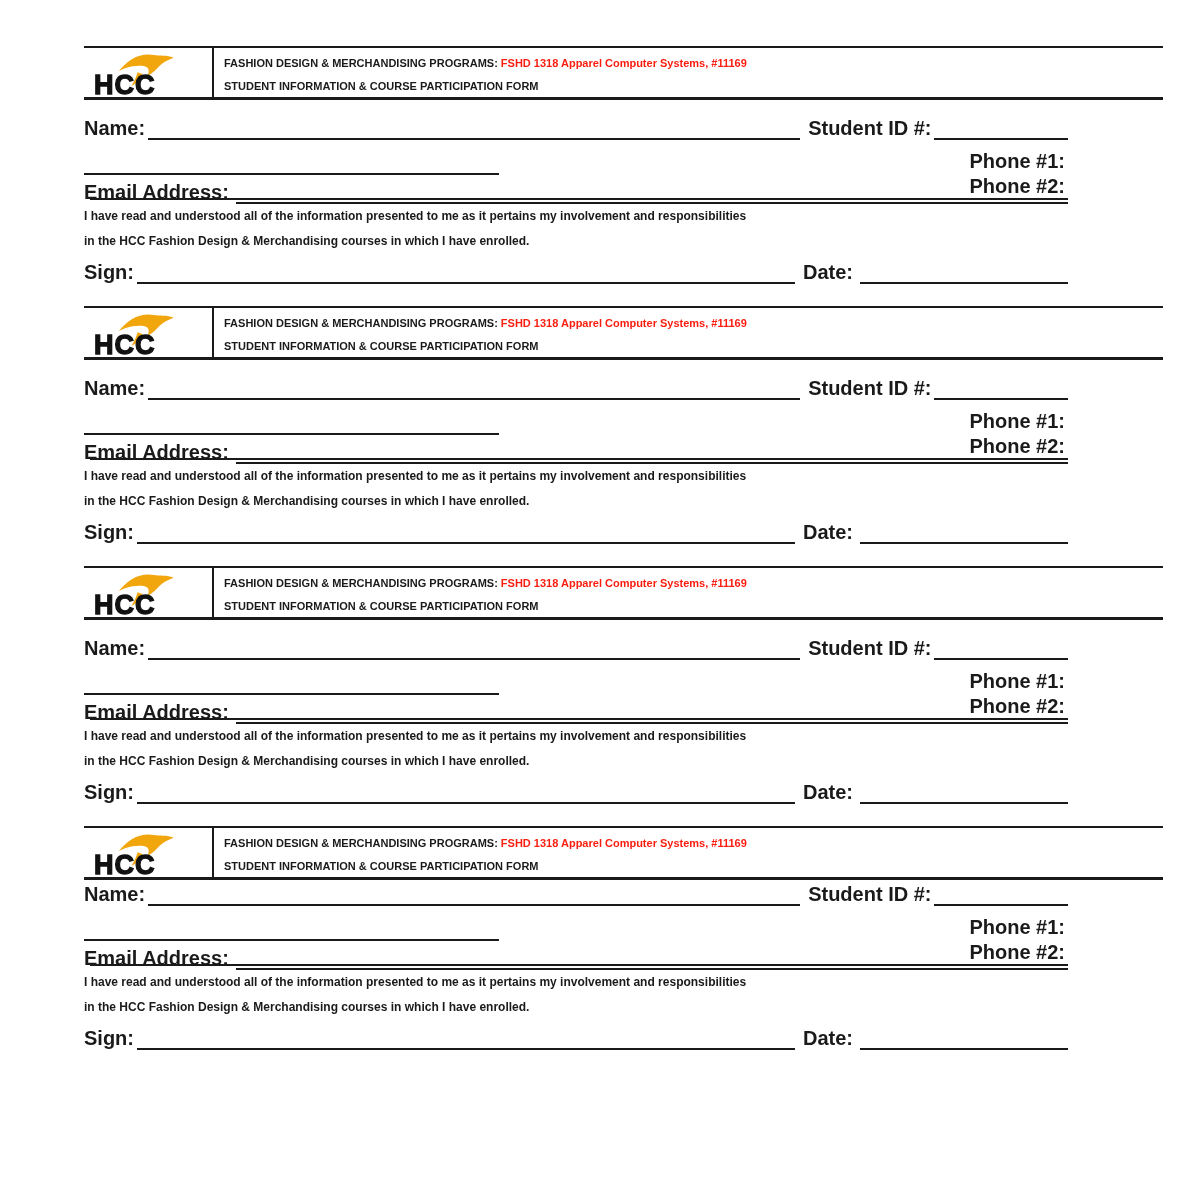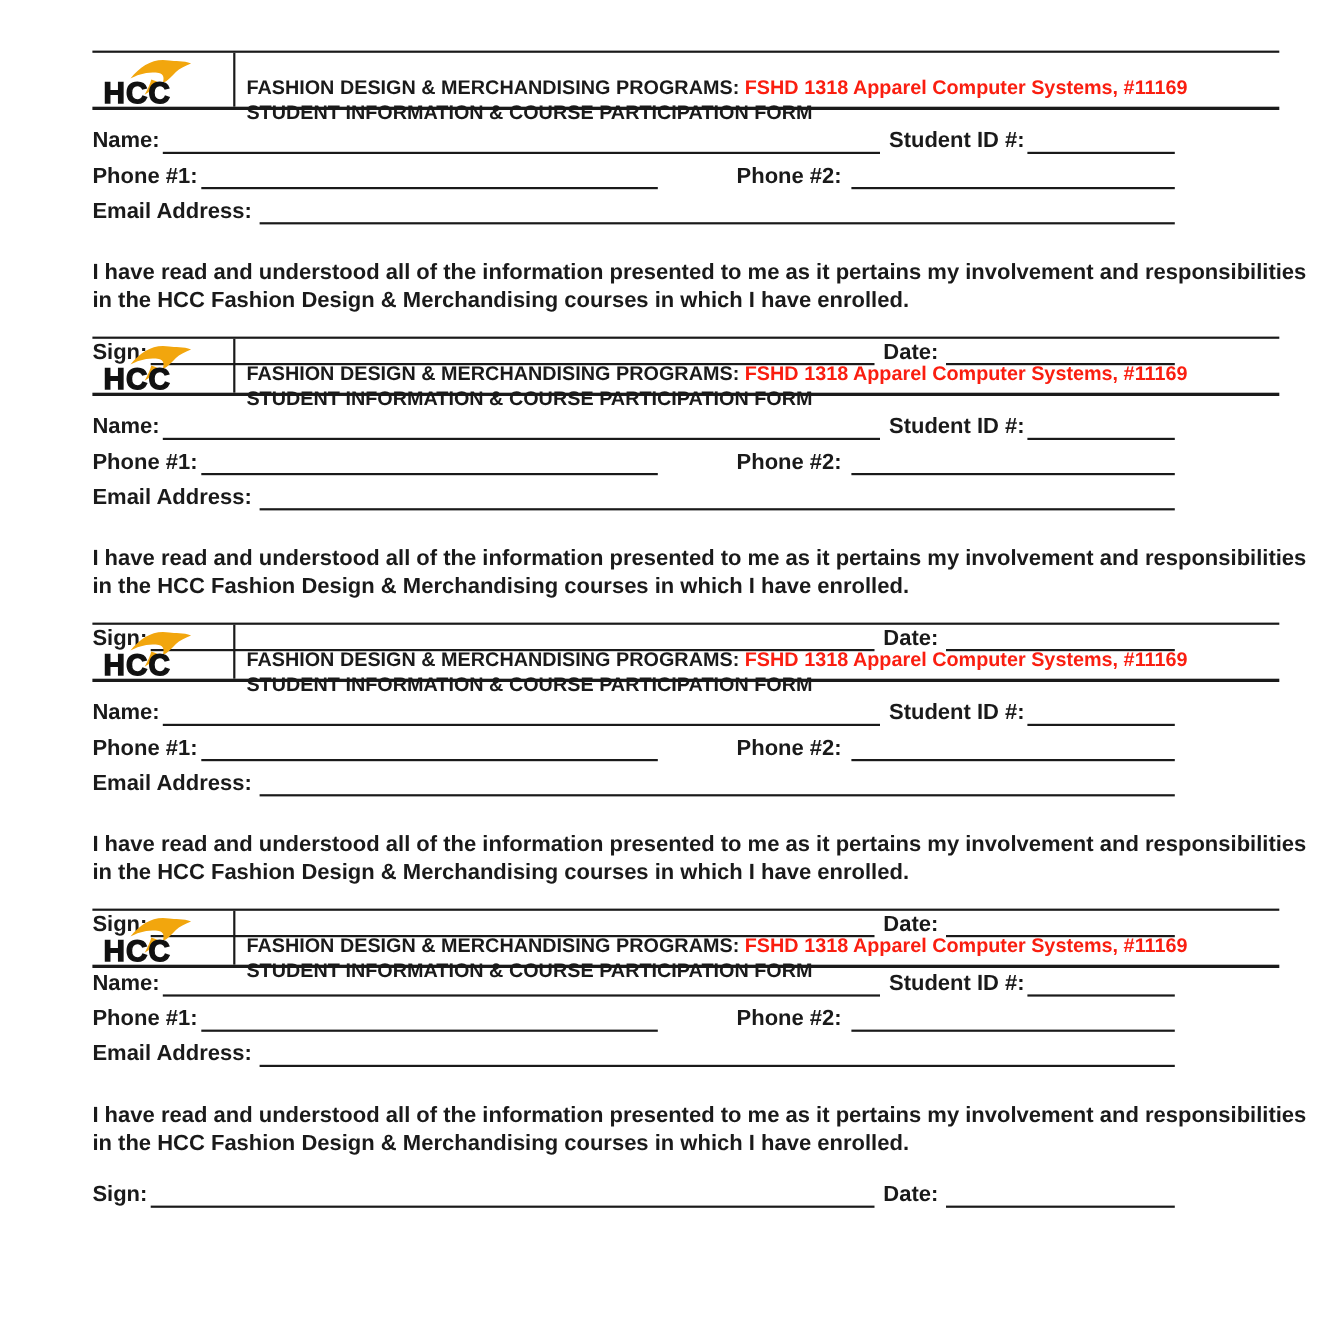--- a/index.html
+++ b/index.html
@@ -48,22 +48,22 @@
   }
   .eagle {
     position: absolute;
     top: 1px;
     left: 32px;
     width: 62px;
     height: 38px;
   }
   .eagle path { fill: var(--gold, #F2A60D); }
   .header-text {
-    padding: 20px 0 0 10px;
-    font-size: 18px;
+    padding: 4px 0 0 10px;
+    font-size: 11px;
     font-weight: bold;
     line-height: 23px;
     white-space: nowrap;
   }
   .course-red { color: var(--course-red, #FA1E10); }
   
   .row {
     display: flex;
     align-items: flex-end;
     width: 984px;
@@ -71,39 +71,39 @@
     font-size: 20px;
     font-weight: bold;
     white-space: nowrap;
   }
   .row .lbl { padding-right: 3px; }
   .wline {
     border-bottom: 2px solid var(--ink, #1a1a1a);
     align-self: stretch;
   }
   .row-name  { margin-top: 18px; }
-  .row-phone { margin-top: 10px; }
+  .row-phone { margin-top: 10px; flex-direction: column; }
   .row-email { margin-top: 10px; }
-  .row-sign  { margin-top: 24px; }
+  .row-sign  { margin-top: 8px; }
   .block.tight .row-name { margin-top: 4px; }
 
   .name-line    { width: 652px; margin-right: 8px; }
   .studentid-line { flex: 1; }
   .phone1-line  { width: 415px; }
   .phone2-gap   { width: 72px; }
   .phone2-line  { flex: 1; margin-left: 6px; }
   .email-line   { flex: 1; margin-left: 4px; }
   .sign-line    { width: 658px; margin-right: 8px; }
   .date-line    { flex: 1; margin-left: 4px; }
 
   
   .agreement {
-    margin-top: 32px;
+    margin-top: 0;
     width: 1040px;
-    font-size: 20px;
+    font-size: 12px;
     font-weight: bold;
     line-height: 25px;
     white-space: nowrap;
   }
 </style>
 </head>
 <body style="background: rgb(255, 255, 255);">
 
 <div class="page">
   <div id="blocks">

